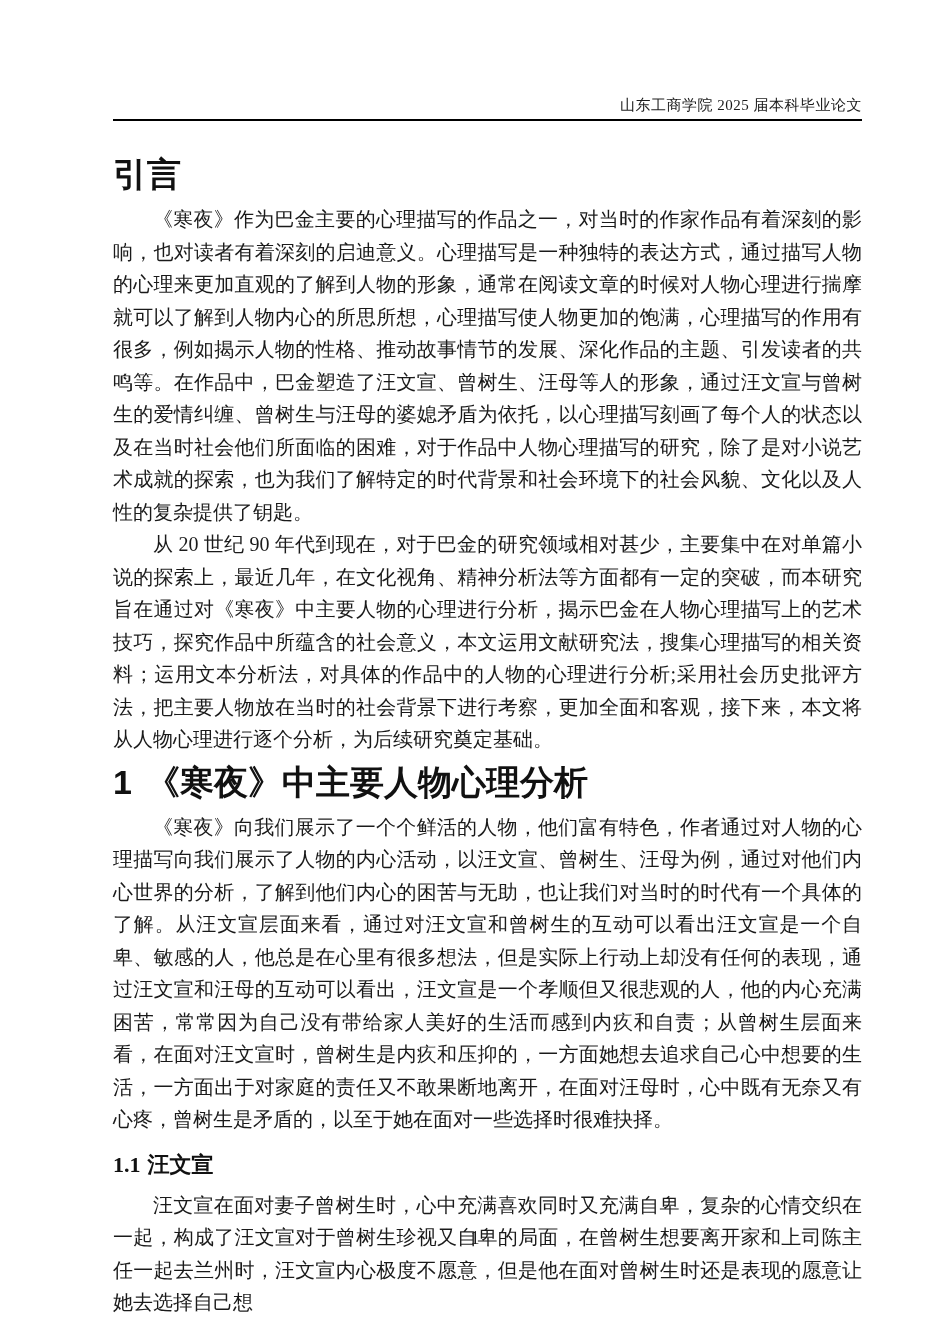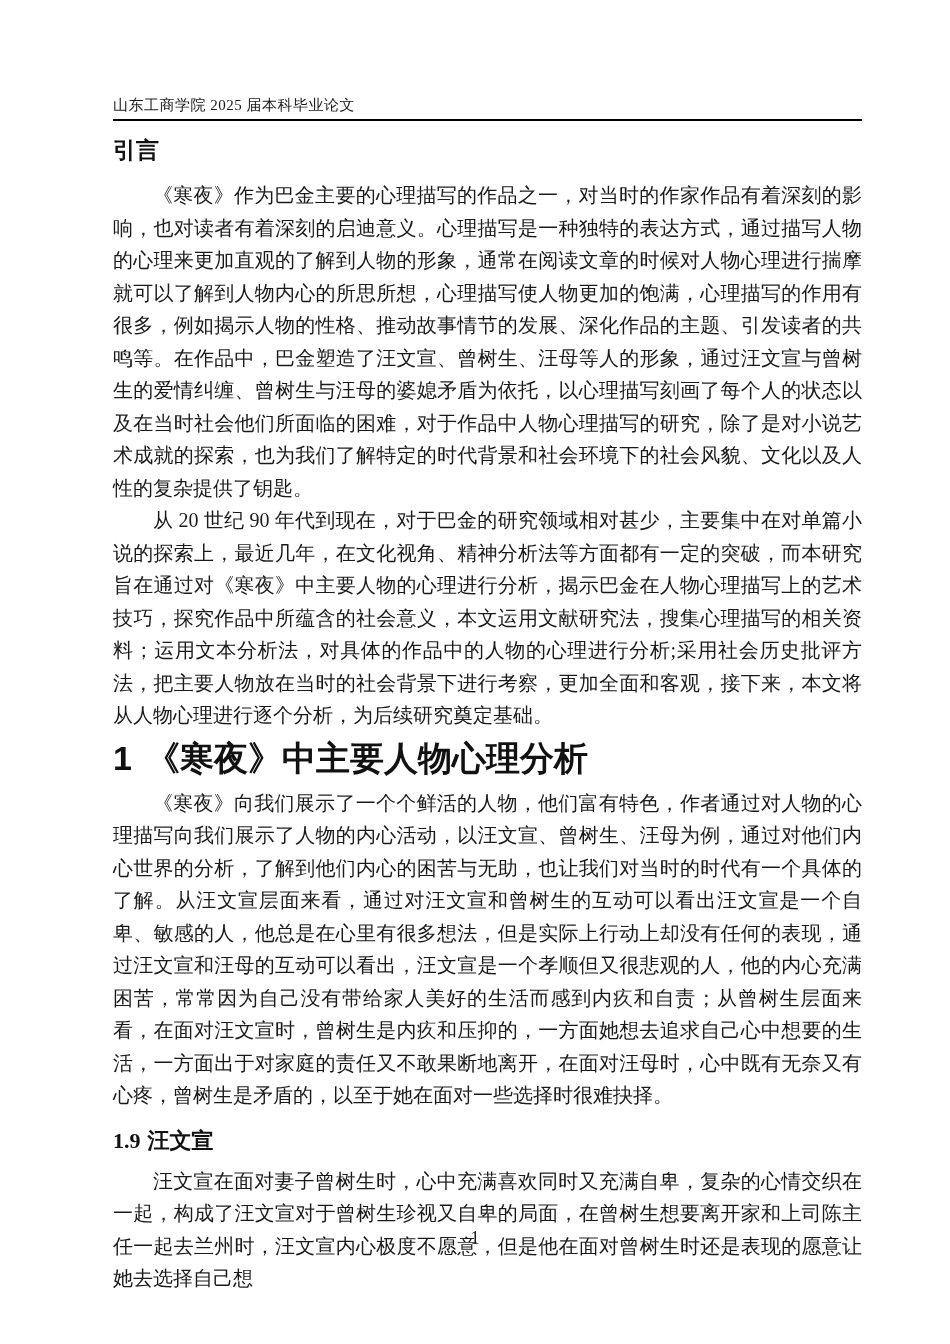--- a/index.html
+++ b/index.html
@@ -12,33 +12,33 @@
     background: #ffffff;
     color: #1a1a1a;
     font-family: "Liberation Serif", serif;
     overflow: hidden;
   }
   .running-head {
     margin: 0 88px 9px 113px;
     padding-top: 97px;
     padding-bottom: 6px;
     border-bottom: 2px solid #000;
-    text-align: left;
+    text-align: right;
     font-size: 15px;
     line-height: 16px;
     letter-spacing: 0.5px;
   }
   .content {
     margin: 0 88px 0 113px;
   }
   h1.intro-heading {
-    margin: 13px 0 13px 0;
+    margin: 37px 0 13px 0;
     font-family: "Liberation Sans", sans-serif;
     font-weight: bold;
-    font-size: 23px;
+    font-size: 34px;
     line-height: 32px;
     color: #111;
   }
   p.body-par {
     margin: 0;
     font-size: 20px;
     line-height: 32.5px;
     text-align: justify;
     text-indent: 2em;
     word-break: break-all;
@@ -86,21 +86,21 @@
 
     <p class="body-par">从 20 世纪 90 年代到现在，对于巴金的研究领域相对甚少，主要集中在对单篇小说的探索上，最近几年，在文化视角、精神分析法等方面都有一定的突破，而本研究旨在通过对《寒夜》中主要人物的心理进行分析，揭示巴金在人物心理描写上的艺术技巧，探究作品中所蕴含的社会意义，本文运用文献研究法，搜集心理描写的相关资料；运用文本分析法，对具体的作品中的人物的心理进行分析;采用社会历史批评方法，把主要人物放在当时的社会背景下进行考察，更加全面和客观，接下来，本文将从人物心理进行逐个分析，为后续研究奠定基础。</p>
 
     <h2 class="section-heading">
       <span class="sec-num">1</span><span>《寒夜》中主要人物心理分析</span>
     </h2>
 
     <p class="body-par">《寒夜》向我们展示了一个个鲜活的人物，他们富有特色，作者通过对人物的心理描写向我们展示了人物的内心活动，以汪文宣、曾树生、汪母为例，通过对他们内心世界的分析，了解到他们内心的困苦与无助，也让我们对当时的时代有一个具体的了解。从汪文宣层面来看，通过对汪文宣和曾树生的互动可以看出汪文宣是一个自卑、敏感的人，他总是在心里有很多想法，但是实际上行动上却没有任何的表现，通过汪文宣和汪母的互动可以看出，汪文宣是一个孝顺但又很悲观的人，他的内心充满困苦，常常因为自己没有带给家人美好的生活而感到内疚和自责；从曾树生层面来看，在面对汪文宣时，曾树生是内疚和压抑的，一方面她想去追求自己心中想要的生活，一方面出于对家庭的责任又不敢果断地离开，在面对汪母时，心中既有无奈又有心疼，曾树生是矛盾的，以至于她在面对一些选择时很难抉择。</p>
 
     <h3 class="subsection-heading">
-      <span class="sec-num">1.9</span><span>汪文宣</span>
+      <span class="sec-num">1.1</span><span>汪文宣</span>
     </h3>
 
     <p class="body-par">汪文宣在面对妻子曾树生时，心中充满喜欢同时又充满自卑，复杂的心情交织在一起，构成了汪文宣对于曾树生珍视又自卑的局面，在曾树生想要离开家和上司陈主任一起去兰州时，汪文宣内心极度不愿意，但是他在面对曾树生时还是表现的愿意让她去选择自己想</p>
 
   </div>
 
   <div class="page-number">1</div>
 
 </div>
 

